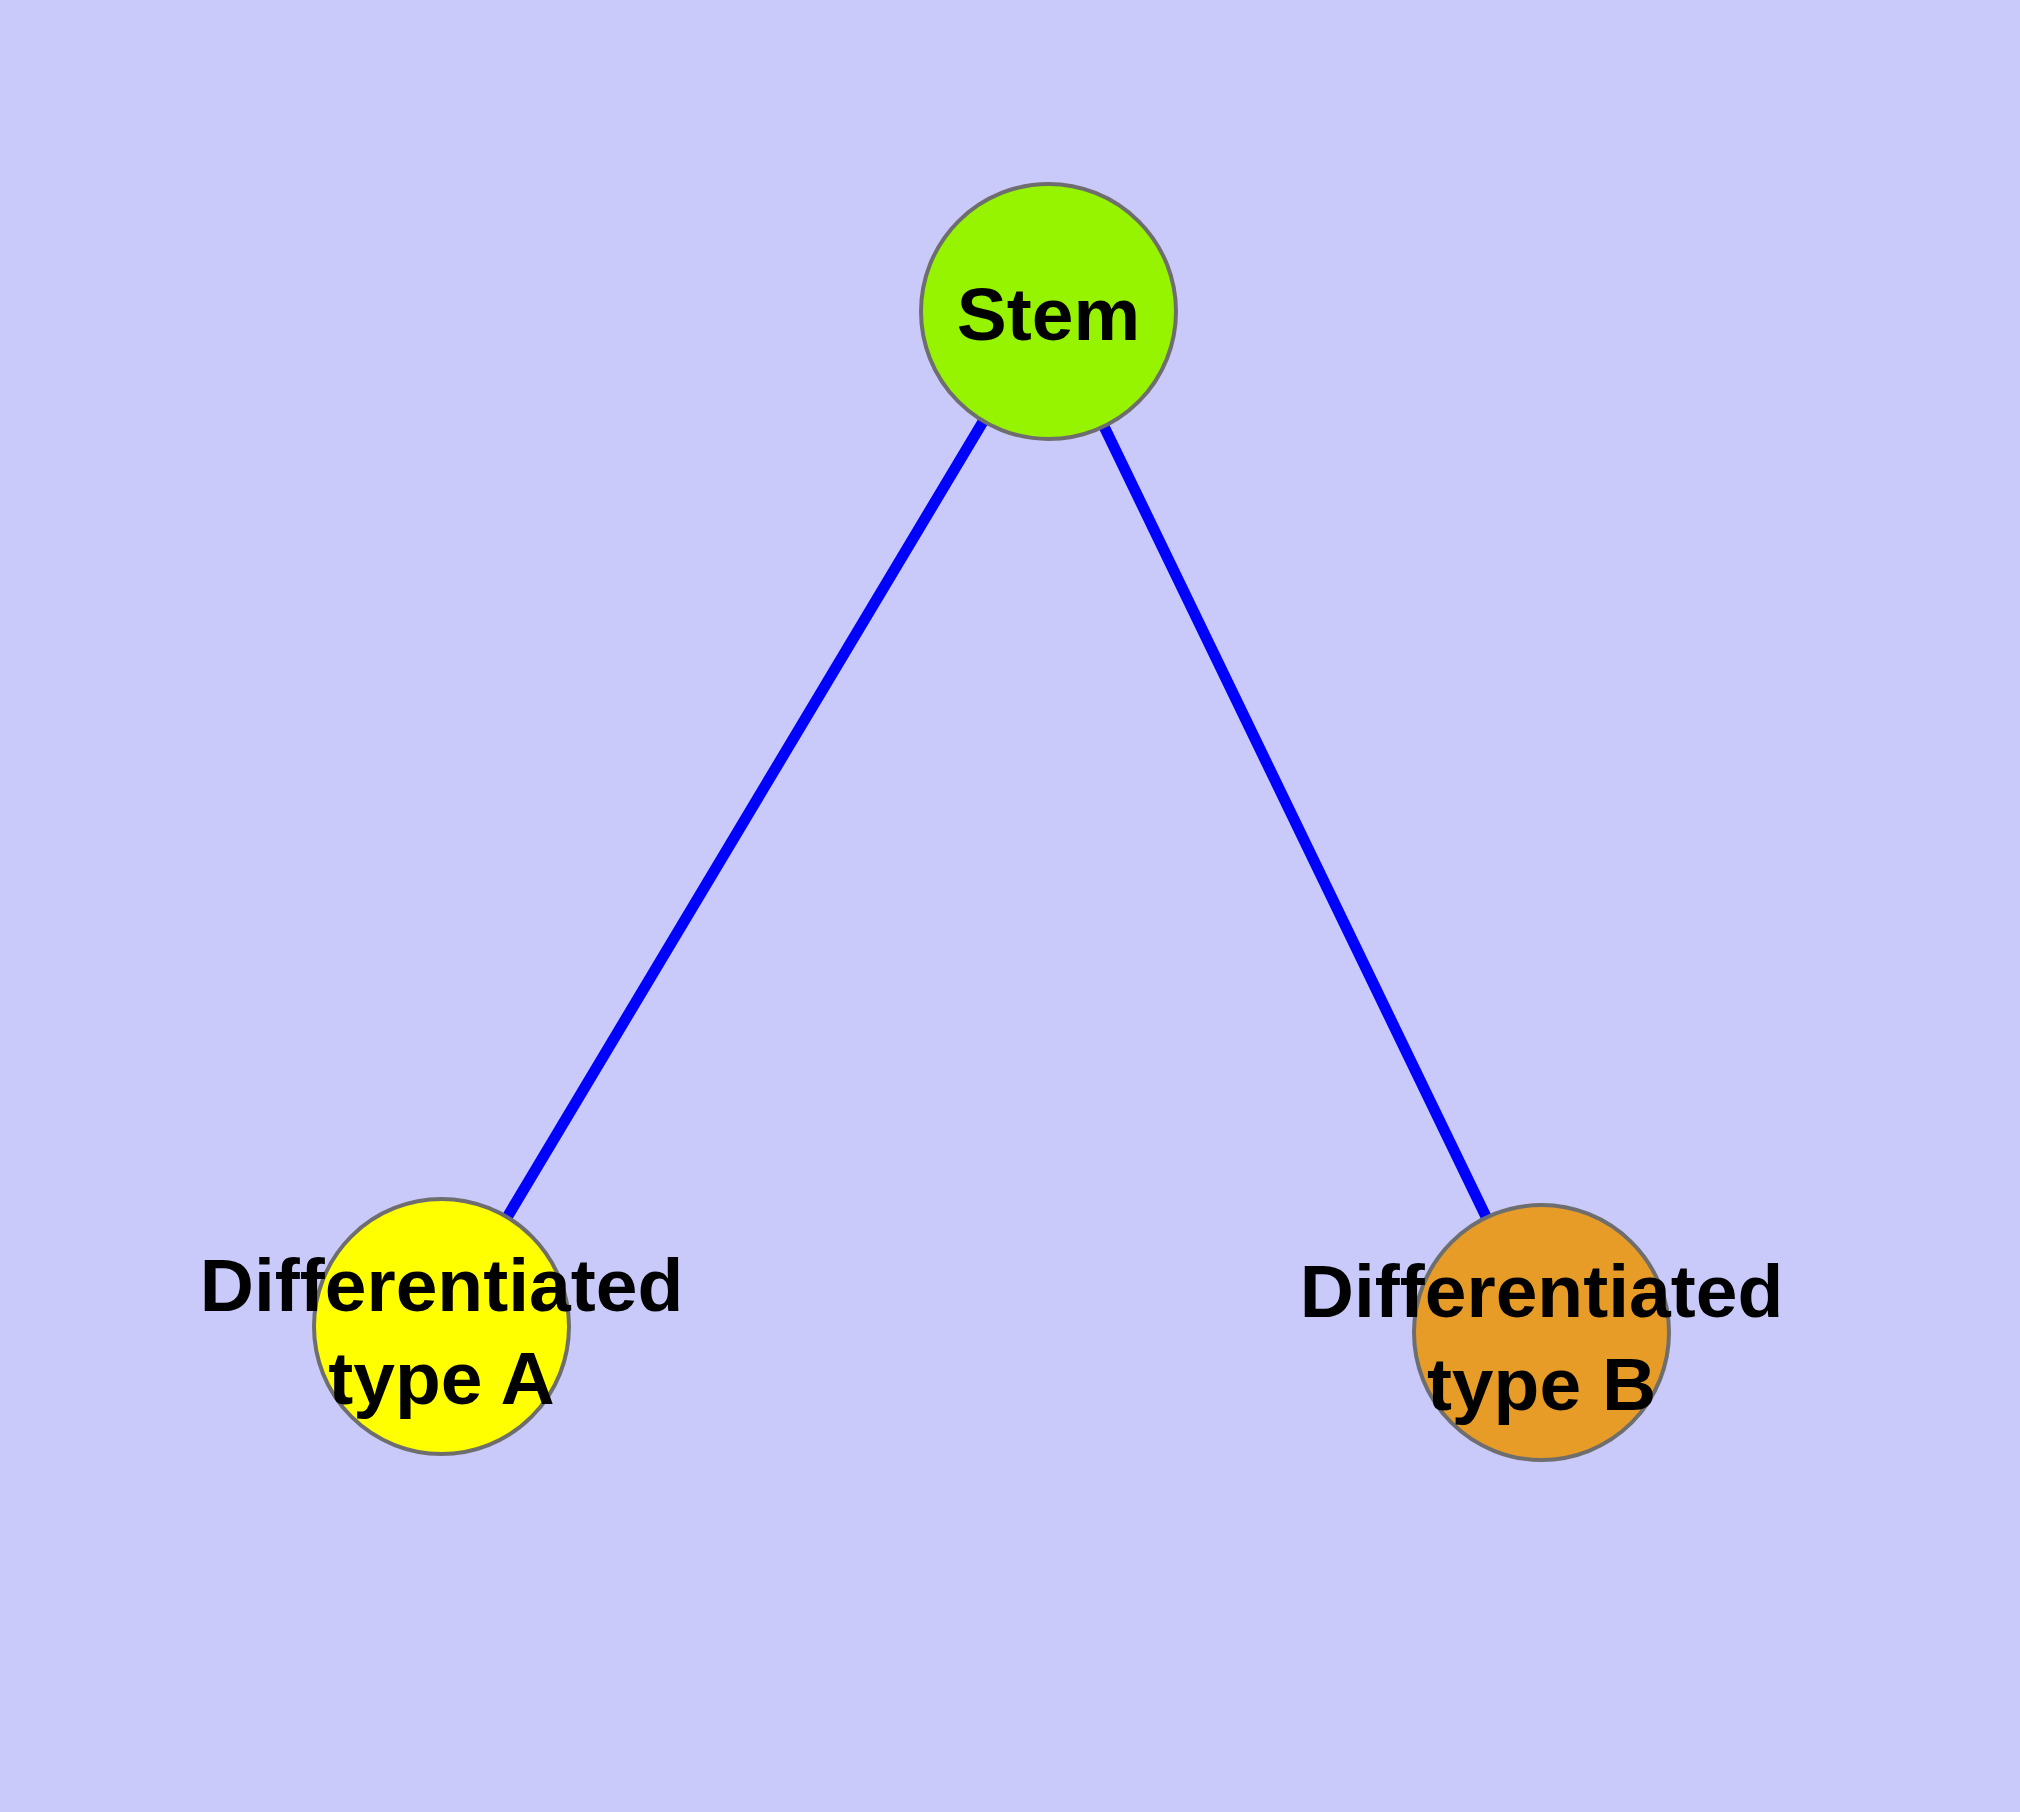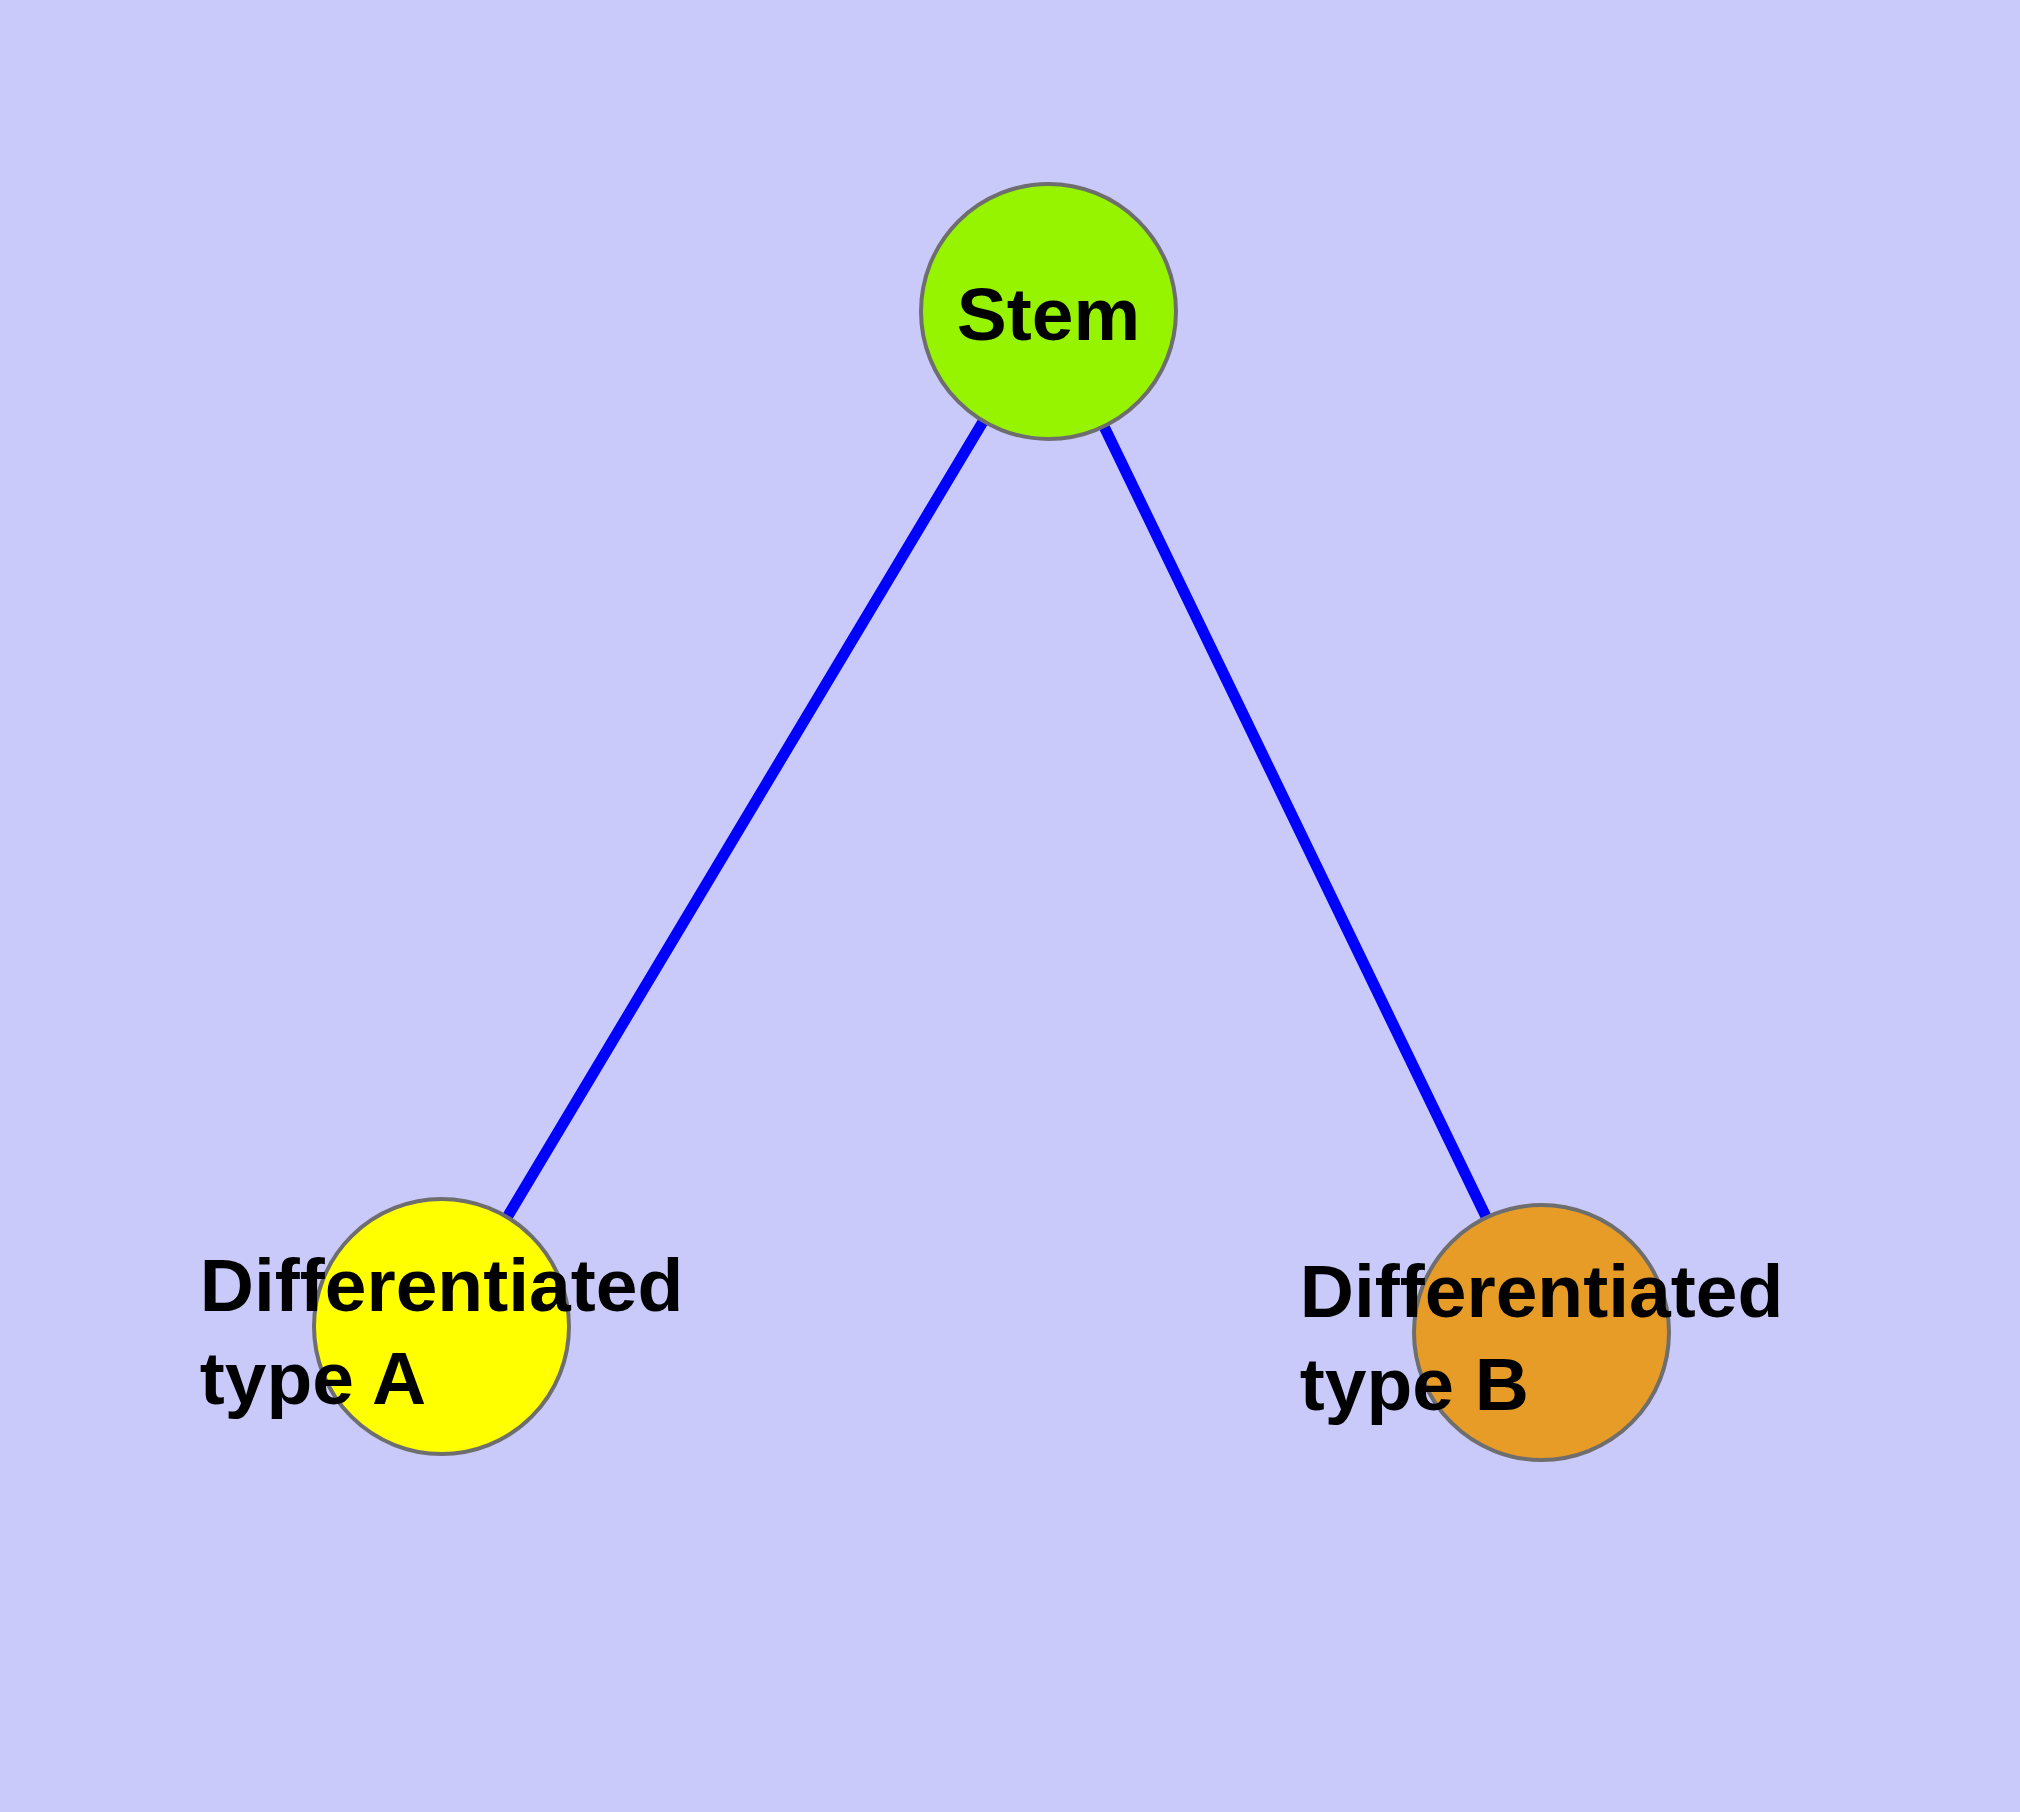--- a/index.html
+++ b/index.html
@@ -36,20 +36,21 @@
   #node-stem  { left: 919px; top: 182px; }
   #node-type-a { left: 312px;  top: 1197px; }
   #node-type-b { left: 1412px; top: 1203px; }
   .node-label {
     position: absolute;
     left: 50%;
     top: 50%;
     transform: translate(-50%, -47%);
     width: max-content;
     white-space: pre-line;
+    text-align: center;
     font-weight: bold;
     font-size: 75px;
     line-height: 1.25;
   }
 </style>
 </head>
 <body>
 
 <div id="canvas" style="background-color: rgb(202, 202, 250);">
 

